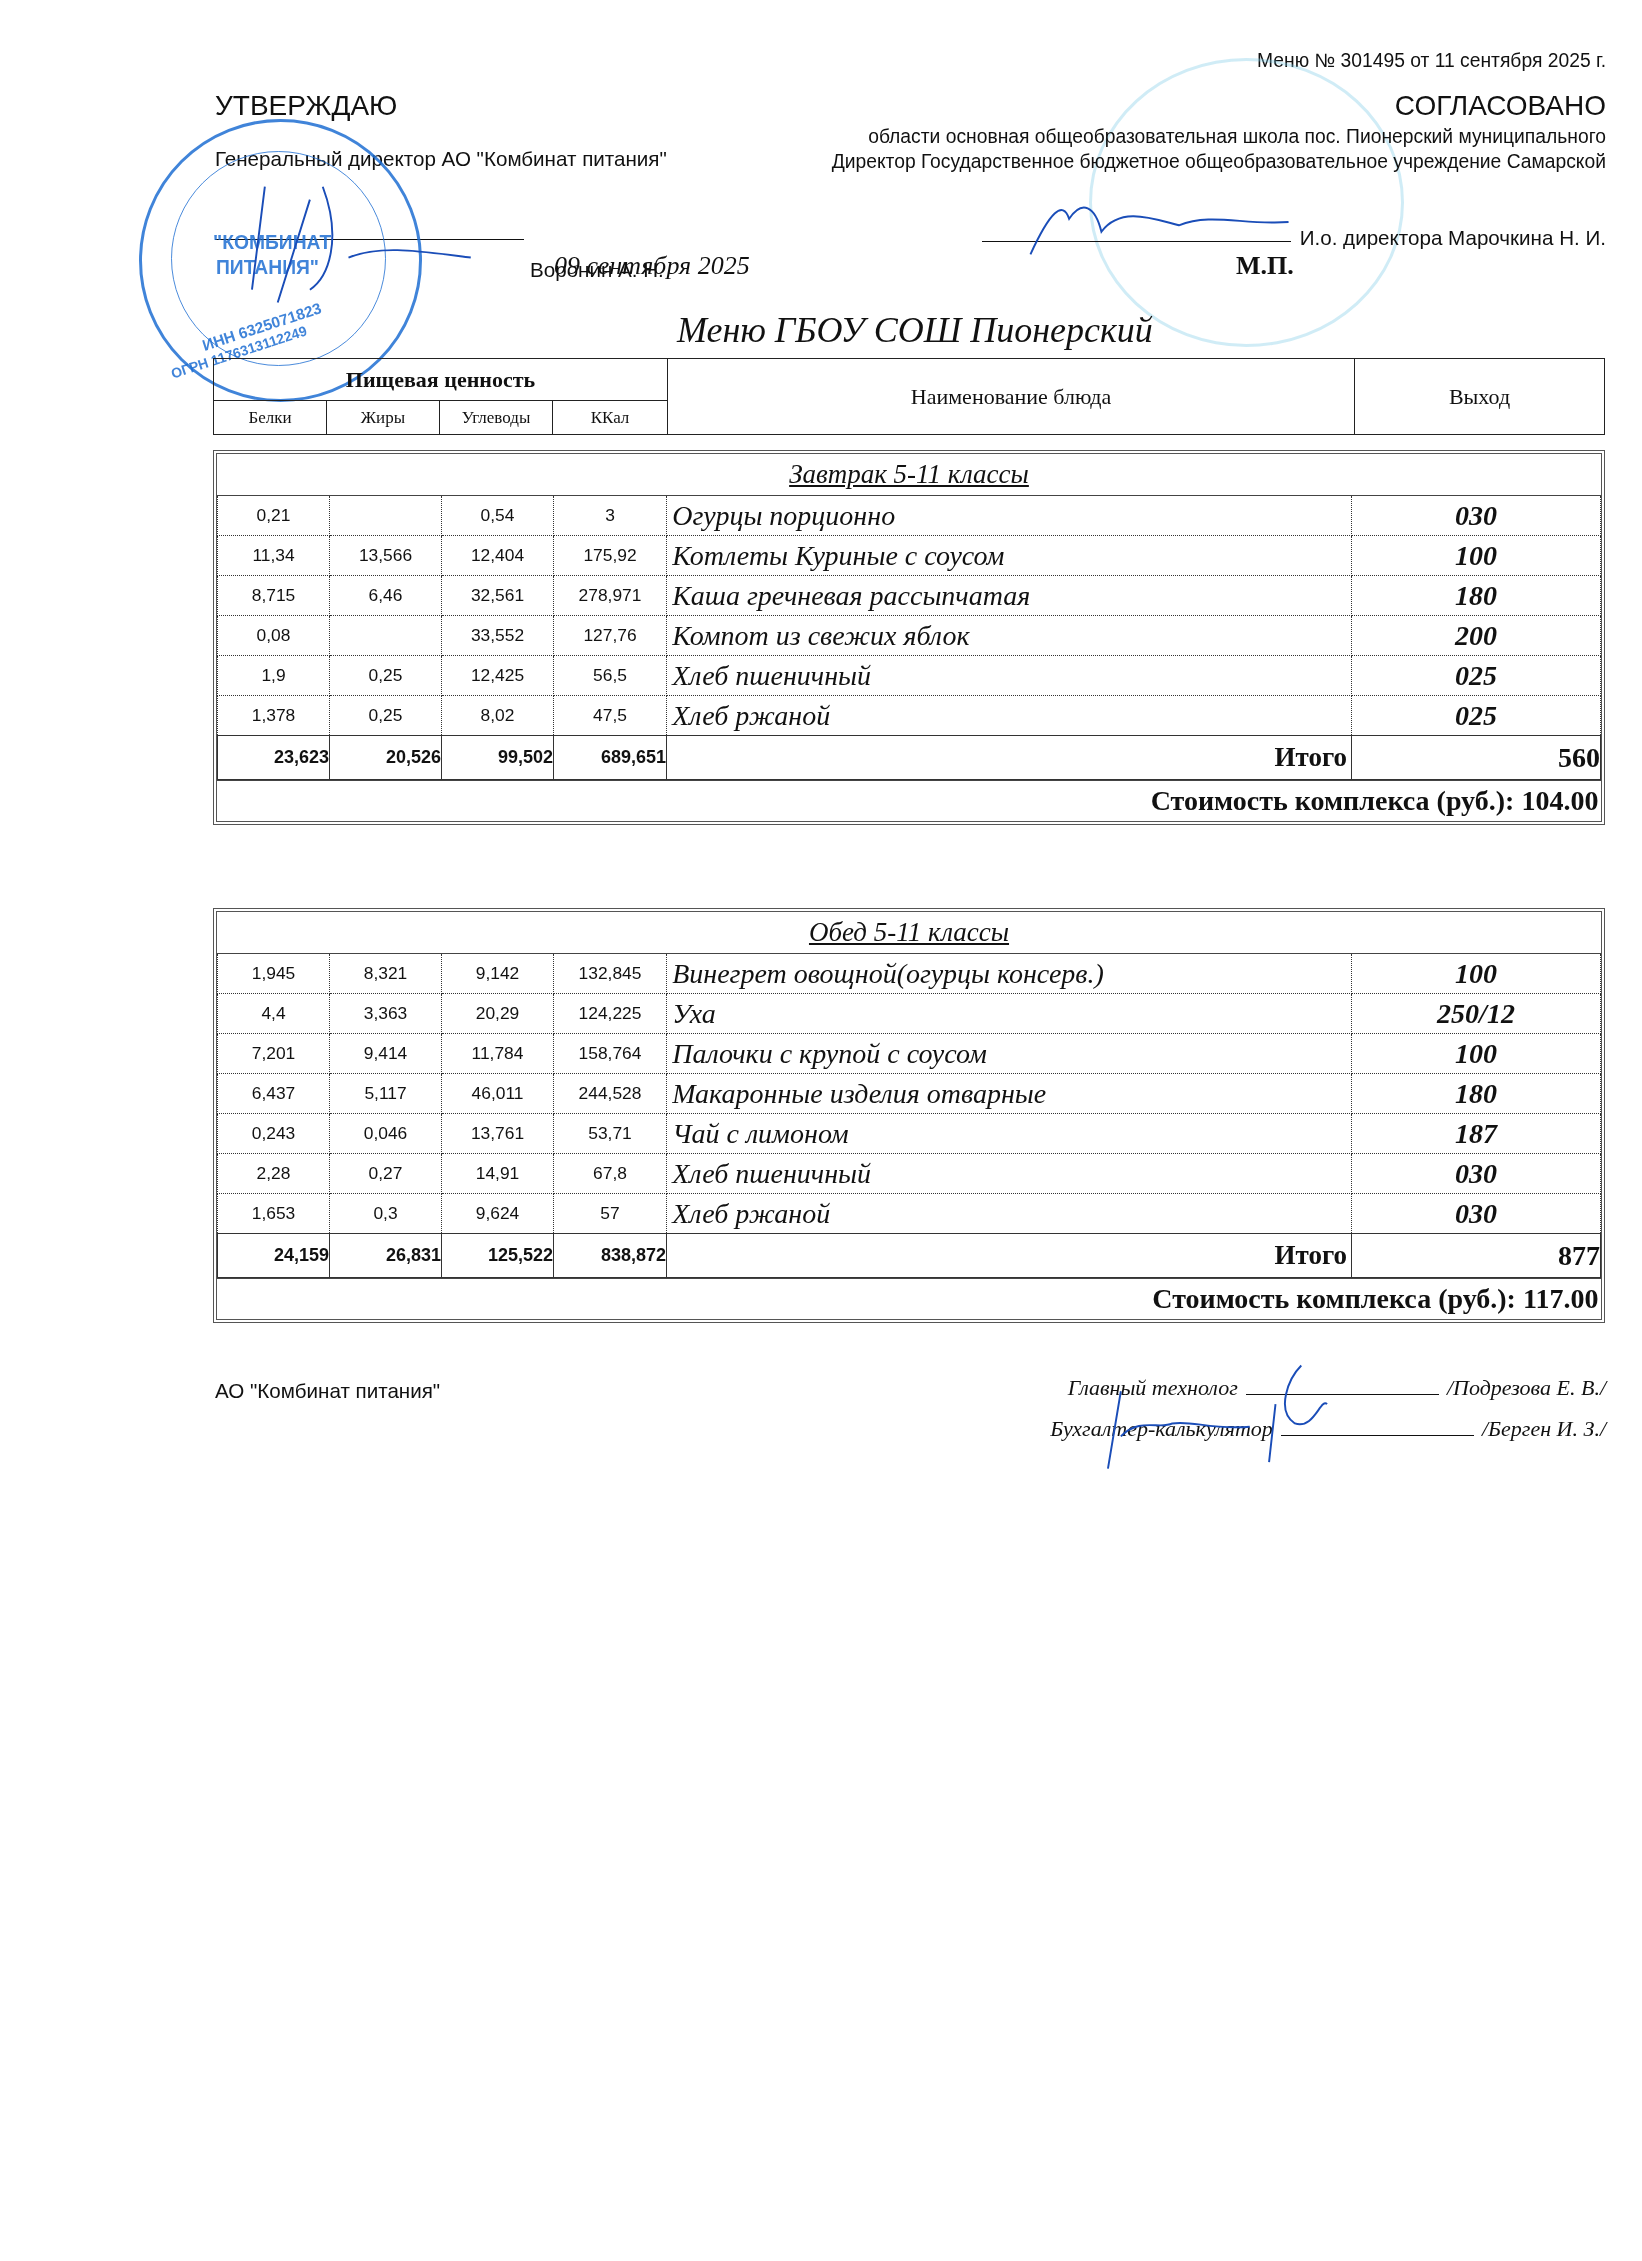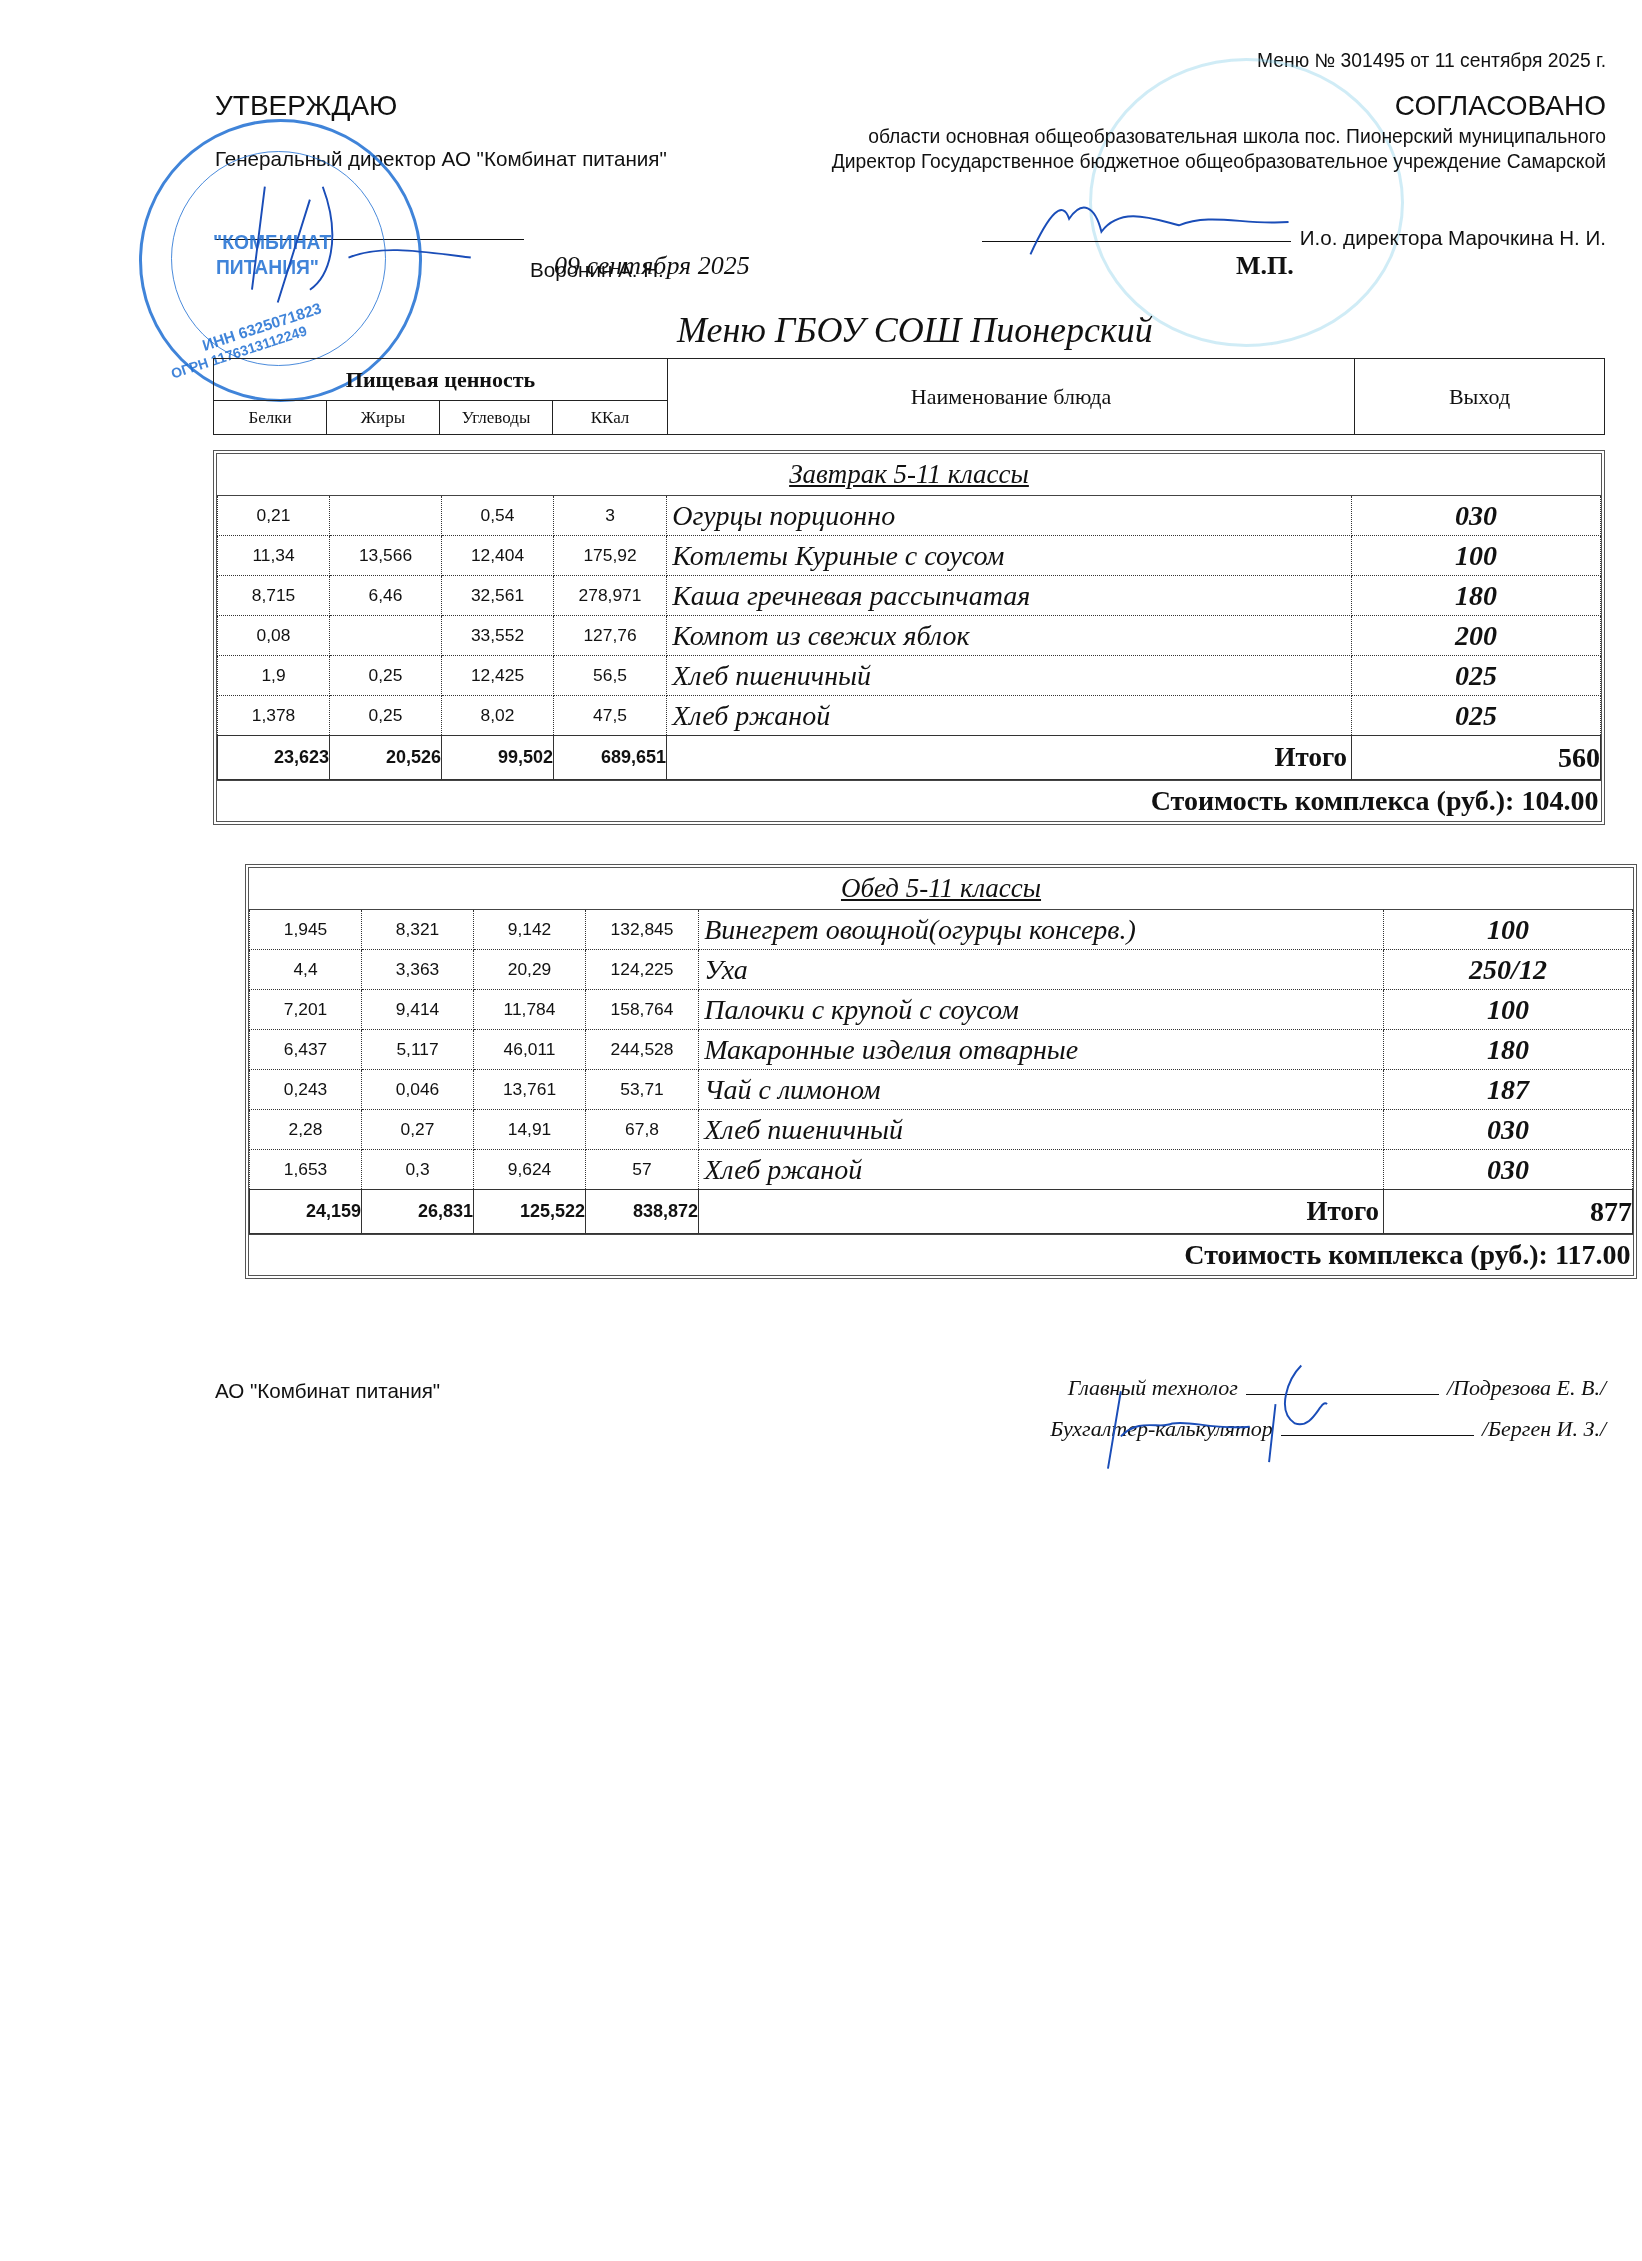--- a/index.html
+++ b/index.html
@@ -185,21 +185,21 @@
       <td class="sans">99,502</td>
       <td class="sans">689,651</td>
       <td class="serif tlabel">Итого</td>
       <td class="serif tval">560</td>
     </tr>
   </tbody>
     </table>
   <div class="serif cost">Стоимость комплекса (руб.): 104.00</div>
 </div>
 
-<div class="block" style="top:864px;margin-left:32px;">
+<div class="block" style="top:908px;">
   <table>
     <colgroup>
       <col style="width:112px">
         <col style="width:112px">
         <col style="width:112px">
         <col style="width:113px">
       <col style="width:685px">
         <col>
     </colgroup>
     <tbody>

